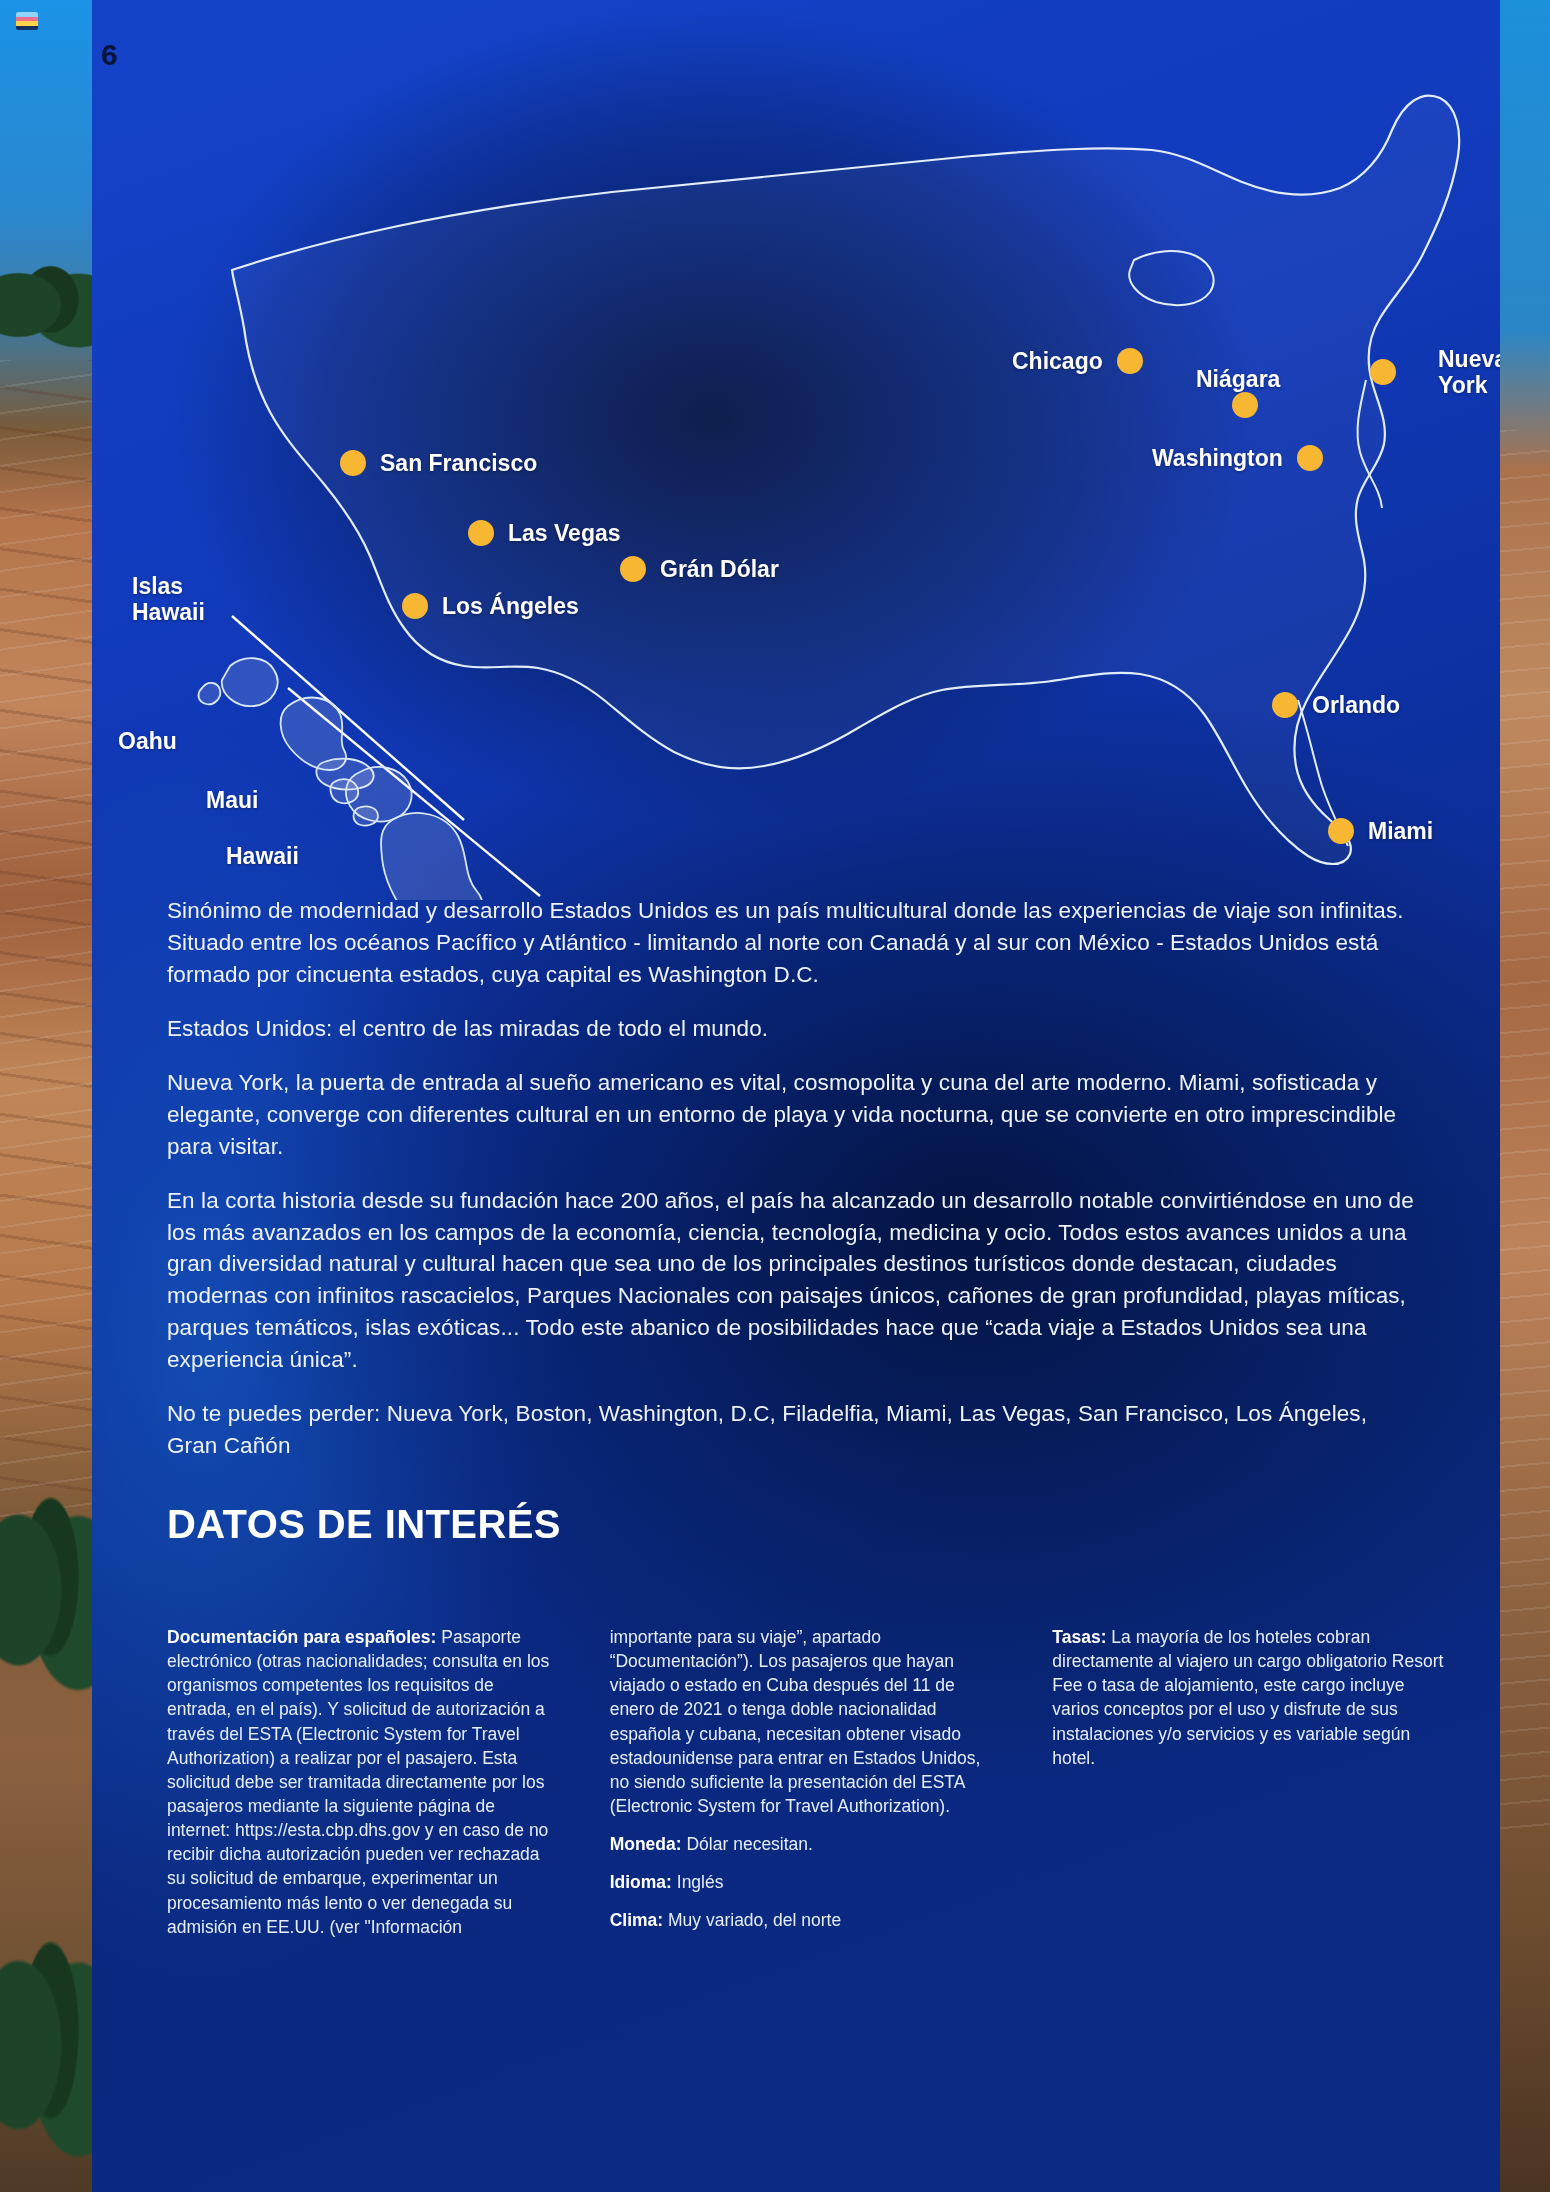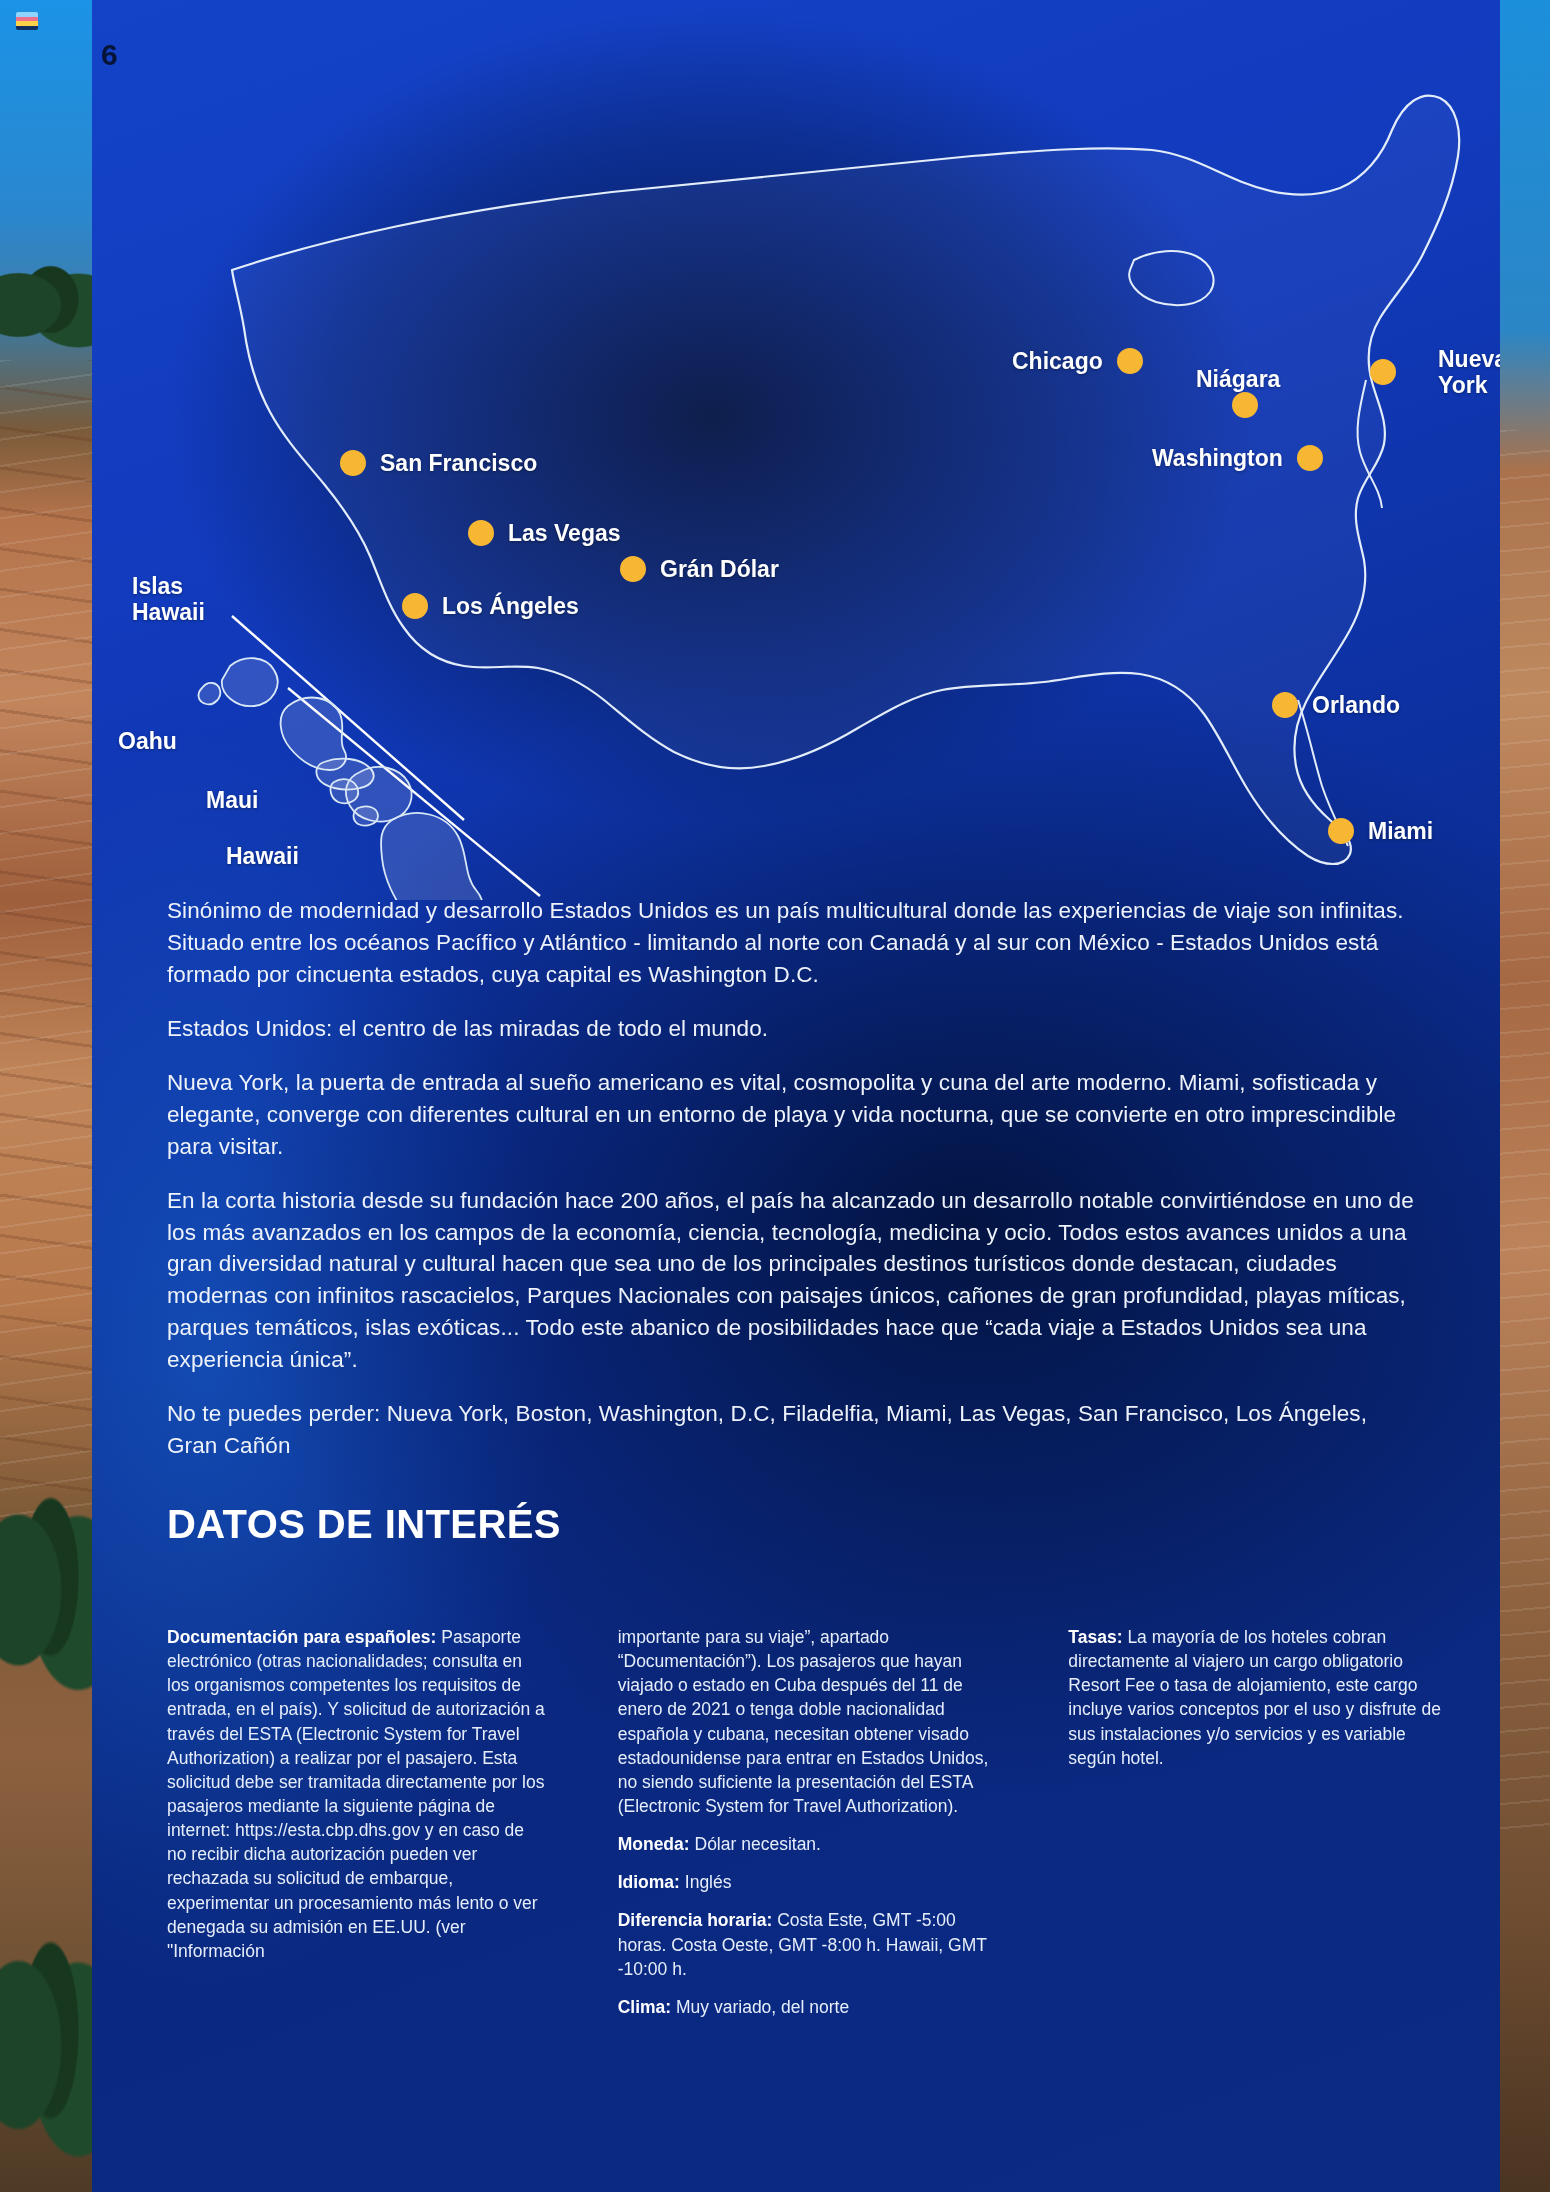--- a/index.html
+++ b/index.html
@@ -86,21 +86,21 @@
     line-height:1.15;white-space:pre;text-shadow:0 1px 3px rgba(0,0,0,.35);}
 
   
   .content{position:absolute;left:75px;top:895px;width:1250px;}
   .content p{color:#eef3fb;font-size:22.5px;line-height:1.42;margin:0 0 22px 0;
     letter-spacing:.1px;}
   h2.section-title{color:#ffffff;font-size:40px;font-weight:bold;letter-spacing:.4px;
     margin:40px 0 26px 0;}
 
   .cols{position:absolute;left:75px;top:1625px;width:1280px;
-    display:flex;gap:72px;align-items:flex-start;}
+    display:flex;gap:48px;align-items:flex-start;}
   .col{width:calc((100% - 96px)/3);}
   .col p{color:#e6eefb;font-size:17.5px;line-height:1.38;margin:0 0 14px 0;}
   .col p:last-child{margin-bottom:0;}
   .col b{color:#ffffff;font-weight:bold;}
 </style>
 </head>
 <body>
 
 <div class="photo-strip">
   <div class="sky"></div>
@@ -241,21 +241,20 @@
   <div class="cols">
 
     <div class="col">
       <p><b>Documentación para españoles:</b> <span>Pasaporte electrónico (otras nacionalidades; consulta en los organismos competentes los requisitos de entrada, en el país). Y solicitud de autorización a través del ESTA (Electronic System for Travel Authorization) a realizar por el pasajero. Esta solicitud debe ser tramitada directamente por los pasajeros mediante la siguiente página de internet: https://esta.cbp.dhs.gov y en caso de no recibir dicha autorización pueden ver rechazada su solicitud de embarque, experimentar un procesamiento más lento o ver denegada su admisión en EE.UU. (ver "Información</span></p>
     </div>
 
     <div class="col">
       <p>importante para su viaje”, apartado “Documentación”). Los pasajeros que hayan viajado o estado en Cuba después del 11 de enero de 2021 o tenga doble nacionalidad española y cubana, necesitan obtener visado estadounidense para entrar en Estados Unidos, no siendo suficiente la presentación del ESTA (Electronic System for Travel Authorization).</p>
       <p><b>Moneda:</b> <span>Dólar necesitan.</span></p>
       <p><b>Idioma:</b> <span>Inglés</span></p>
-      <p><b>Diferencia horaria:</b> <span>Costa Este, GMT -5:00 horas. Costa Oeste, GMT -8:00 h. Hawaii, GMT -10:00 h.</span></p>
       <p><b>Clima:</b> <span>Muy variado, del norte</span></p>
     </div>
 
     <div class="col">
       <p><b>Tasas:</b> <span>La mayoría de los hoteles cobran directamente al viajero un cargo obligatorio Resort Fee o tasa de alojamiento, este cargo incluye varios conceptos por el uso y disfrute de sus instalaciones y/o servicios y es variable según hotel.</span></p>
     </div>
 
   </div>
 
 </div>

